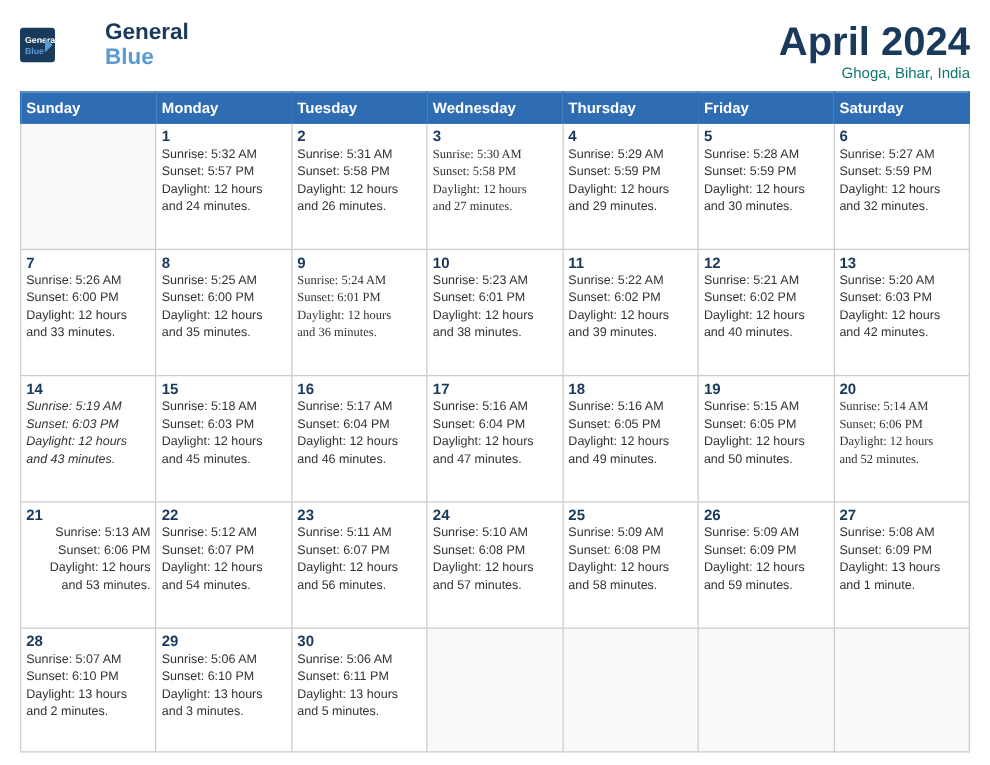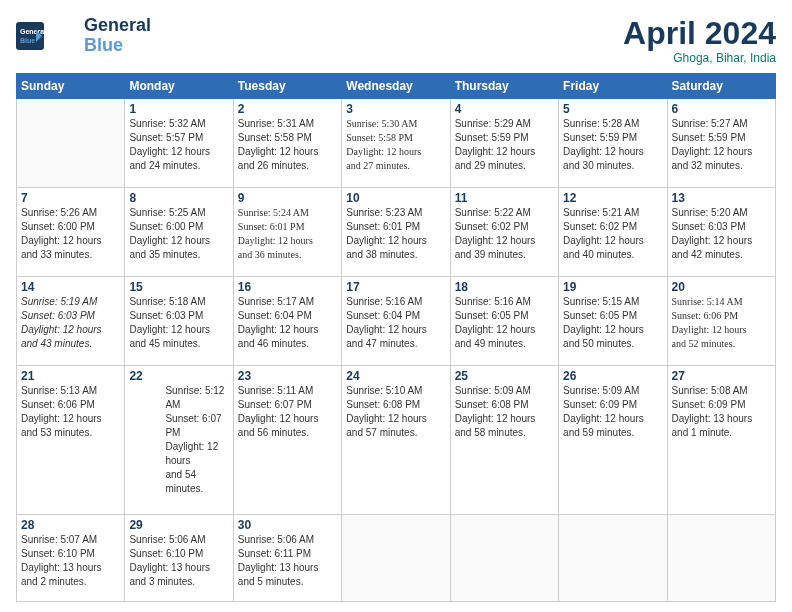--- a/index.html
+++ b/index.html
@@ -285,28 +285,28 @@
               <span class="day-num">20</span>
               <div class="day-info" style="white-space: pre-line; font-family: Liberation Serif, serif;">Sunrise: 5:14 AM
 Sunset: 6:06 PM
 Daylight: 12 hours
 and 52 minutes.</div>
             </td>
           </tr>
           <tr>
             <td>
               <span class="day-num">21</span>
-              <div class="day-info" style="white-space: pre-line;">Sunrise: 5:13 AM
+              <div class="day-info" style="white-space: pre-line; text-align: right;">Sunrise: 5:13 AM
 Sunset: 6:06 PM
 Daylight: 12 hours
 and 53 minutes.</div>
             </td>
             <td>
               <span class="day-num">22</span>
-              <div class="day-info" style="white-space: pre-line; margin-left: 36px;">Sunrise: 5:12 AM
+              <div class="day-info" style="white-space: pre-line;">Sunrise: 5:12 AM
 Sunset: 6:07 PM
 Daylight: 12 hours
 and 54 minutes.</div>
             </td>
             <td>
               <span class="day-num">23</span>
               <div class="day-info" style="white-space: pre-line;">Sunrise: 5:11 AM
 Sunset: 6:07 PM
 Daylight: 12 hours
 and 56 minutes.</div>

